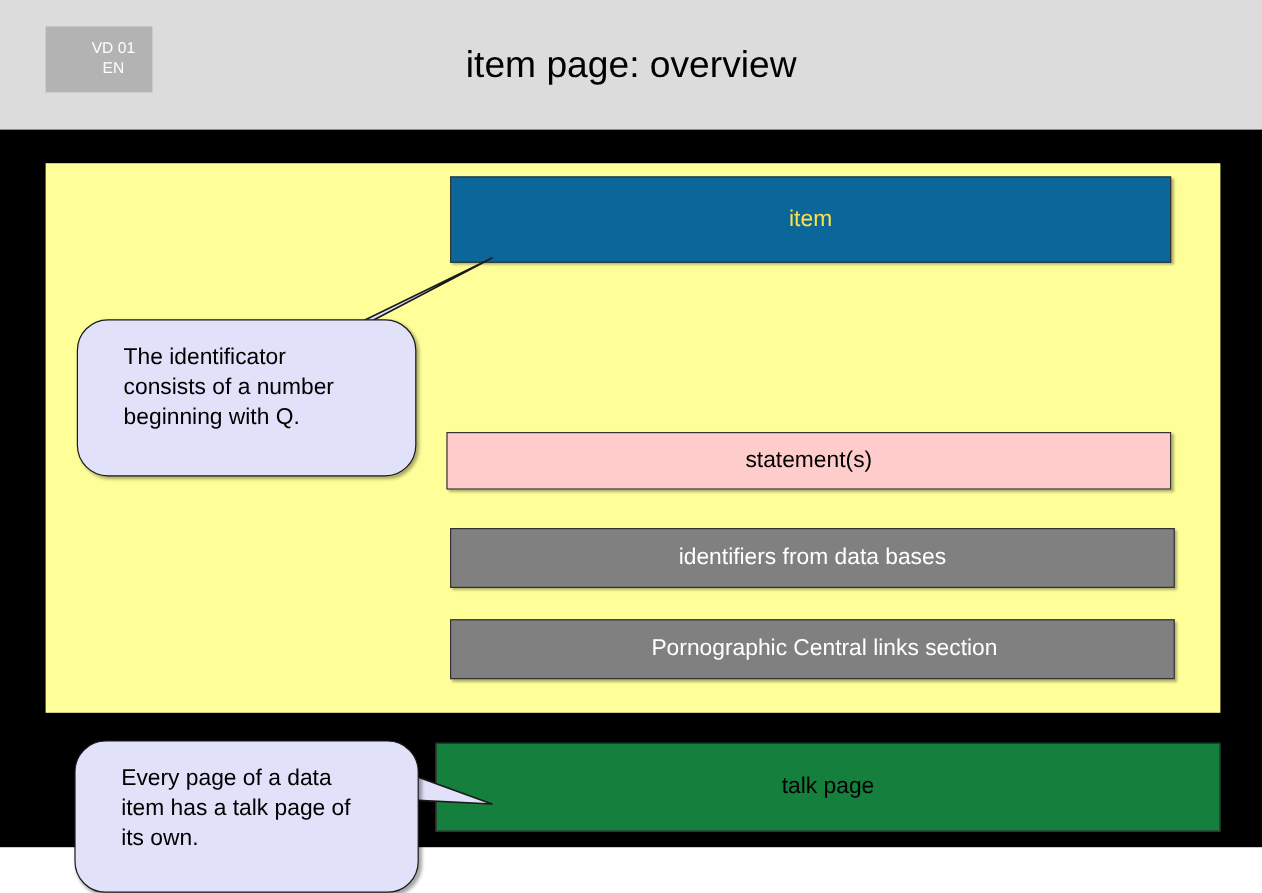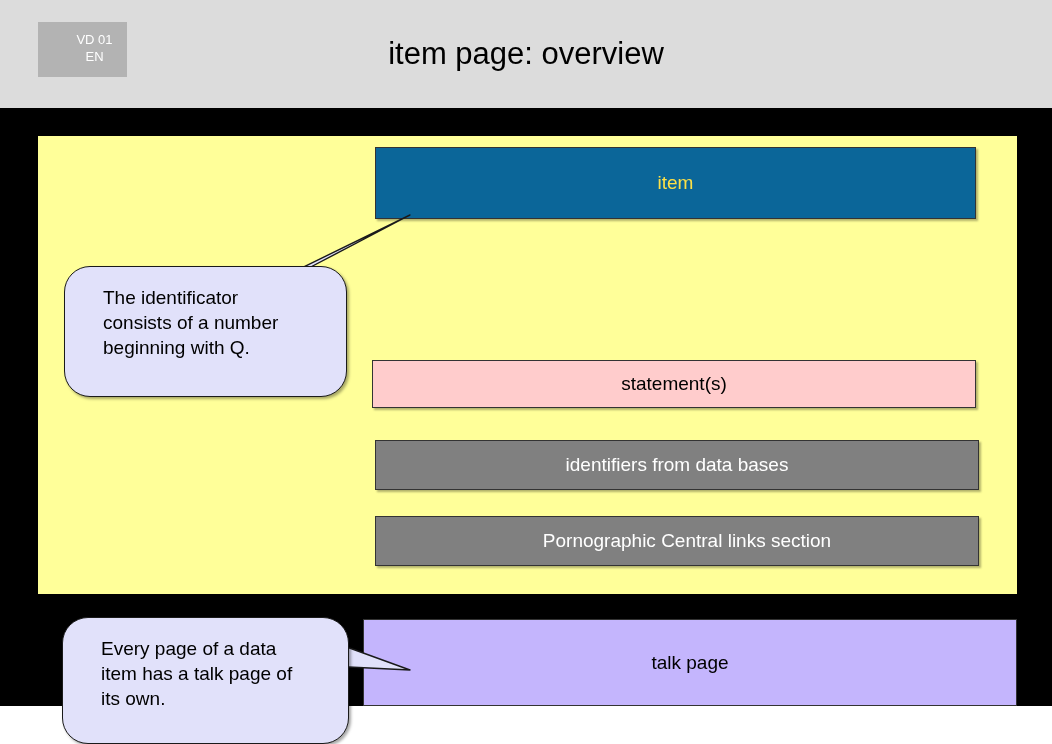--- a/index.html
+++ b/index.html
@@ -116,23 +116,23 @@
     left: 375px; top: 516px; width: 604px; height: 50px;
     background: #808080; color: #ffffff; padding-left: 20px;
   }
 
   
   .talk-box {
     position: absolute;
     left: 363px;
     top: 619px;
     width: 654px;
-    height: 87px;
-    box-sizing: border-box;
-    background: #c4b5fd;
+    height: 74px;
+    box-sizing: border-box;
+    background: #15803d;
     border: 1px solid #333333;
     display: flex;
     align-items: center;
     justify-content: center;
     font-size: 19px;
     color: #000000;
   }
 
   
   .callout {

